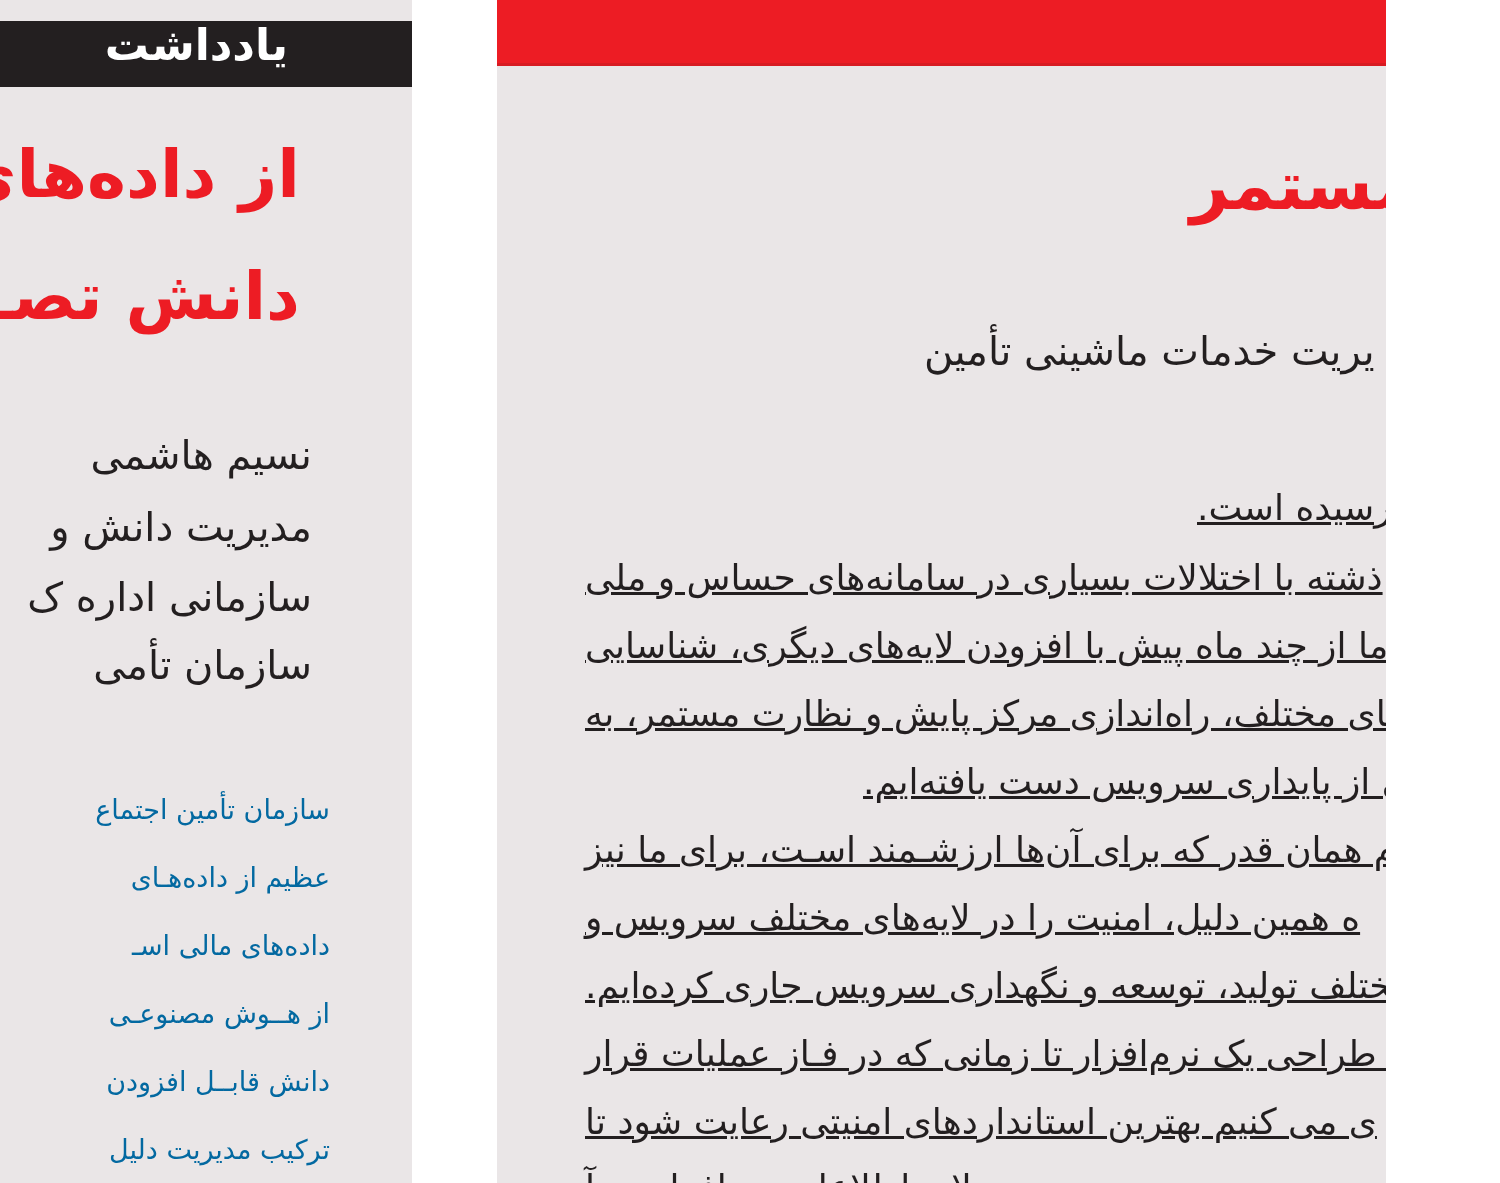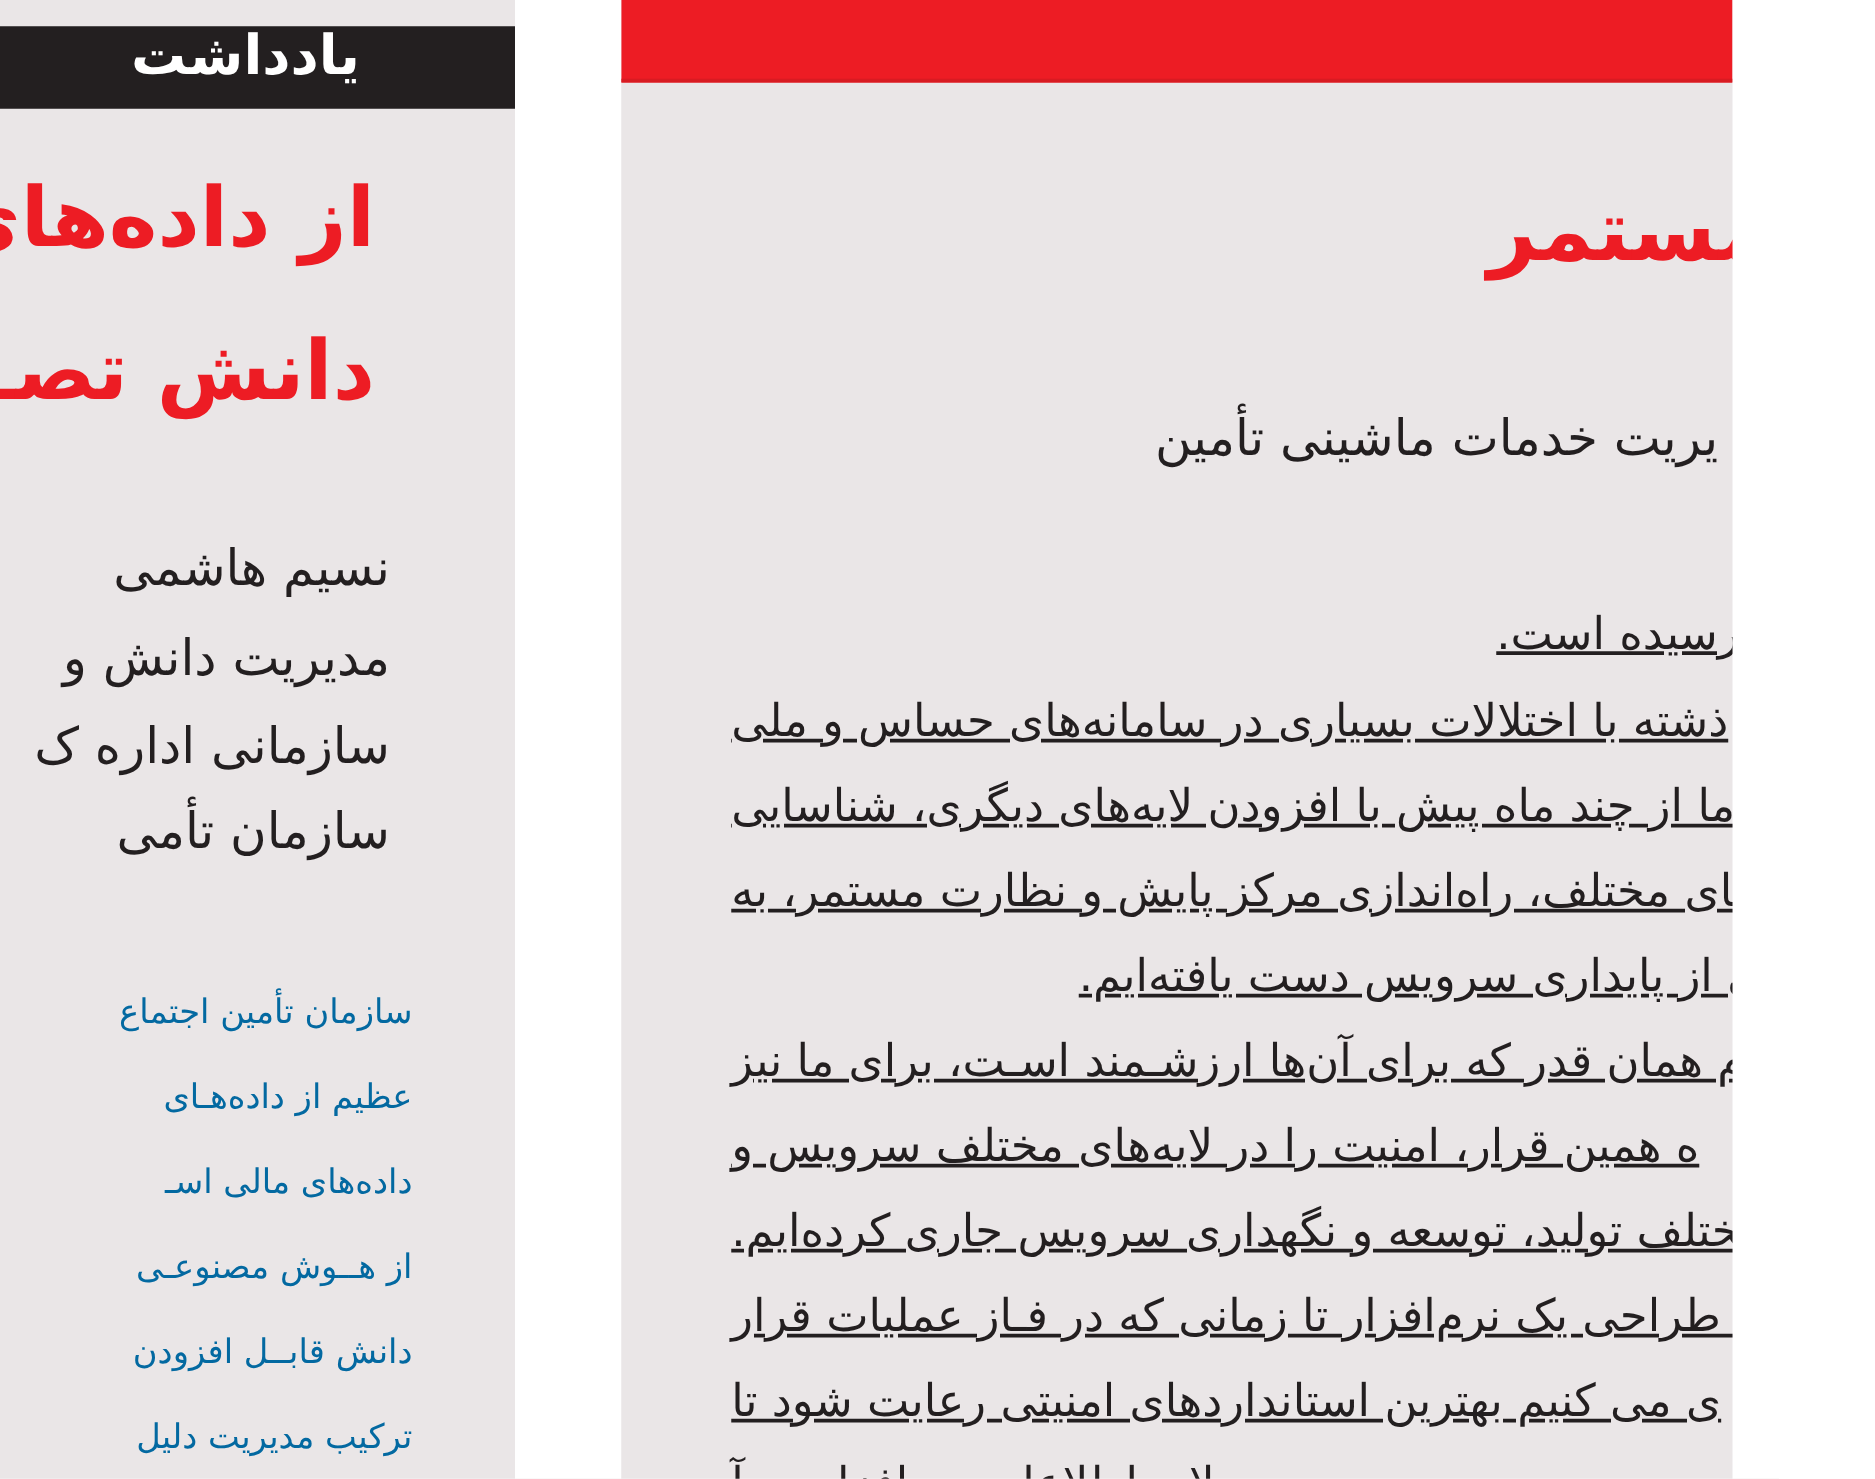--- a/index.html
+++ b/index.html
@@ -72,18 +72,18 @@
 
   <div class="rtl right-title">ش مستمر</div>
   <div class="rtl right-subtitle">یریت خدمات ماشینی تأمین</div>
 
   <div class="rtl body-right" style="top:486px; left:700px">اقل رسیده است.</div>
   <div class="rtl body-right" style="top:556px">ذشته با اختلالات بسیاری در سامانه‌های حساس و ملی</div>
   <div class="rtl body-right" style="top:624px">ما از چند ماه پیش با افزودن لایه‌های دیگری، شناسایی</div>
   <div class="rtl body-right" style="top:692px">ه‌های مختلف، راه‌اندازی مرکز پایش و نظارت مستمر، به</div>
   <div class="rtl body-right" style="top:828px">م همان قدر که برای آن‌ها ارزشـمند اسـت، برای ما نیز</div>
   <div class="rtl body-right" style="top:760px; left:366px">ولی از پایداری سرویس دست یافته‌ایم.</div>
-  <div class="rtl body-right" style="top:896px">ه همین قرار، امنیت را در لایه‌های مختلف سرویس و</div>
+  <div class="rtl body-right" style="top:896px">ه همین دلیل، امنیت را در لایه‌های مختلف سرویس و</div>
   <div class="rtl body-right" style="top:964px">مختلف تولید، توسعه و نگهداری سرویس جاری کرده‌ایم.</div>
   <div class="rtl body-right" style="top:1032px">وز طراحی یک نرم‌افزار تا زمانی که در فـاز عملیات قرار</div>
   <div class="rtl body-right" style="top:1100px">ی می کنیم بهترین استانداردهای امنیتی رعایت شود تا</div>
   <div class="rtl body-right" style="top:1166px">لایه اطلاعات ... افزار ... آ</div>
 </div>
 
 </body></html>

